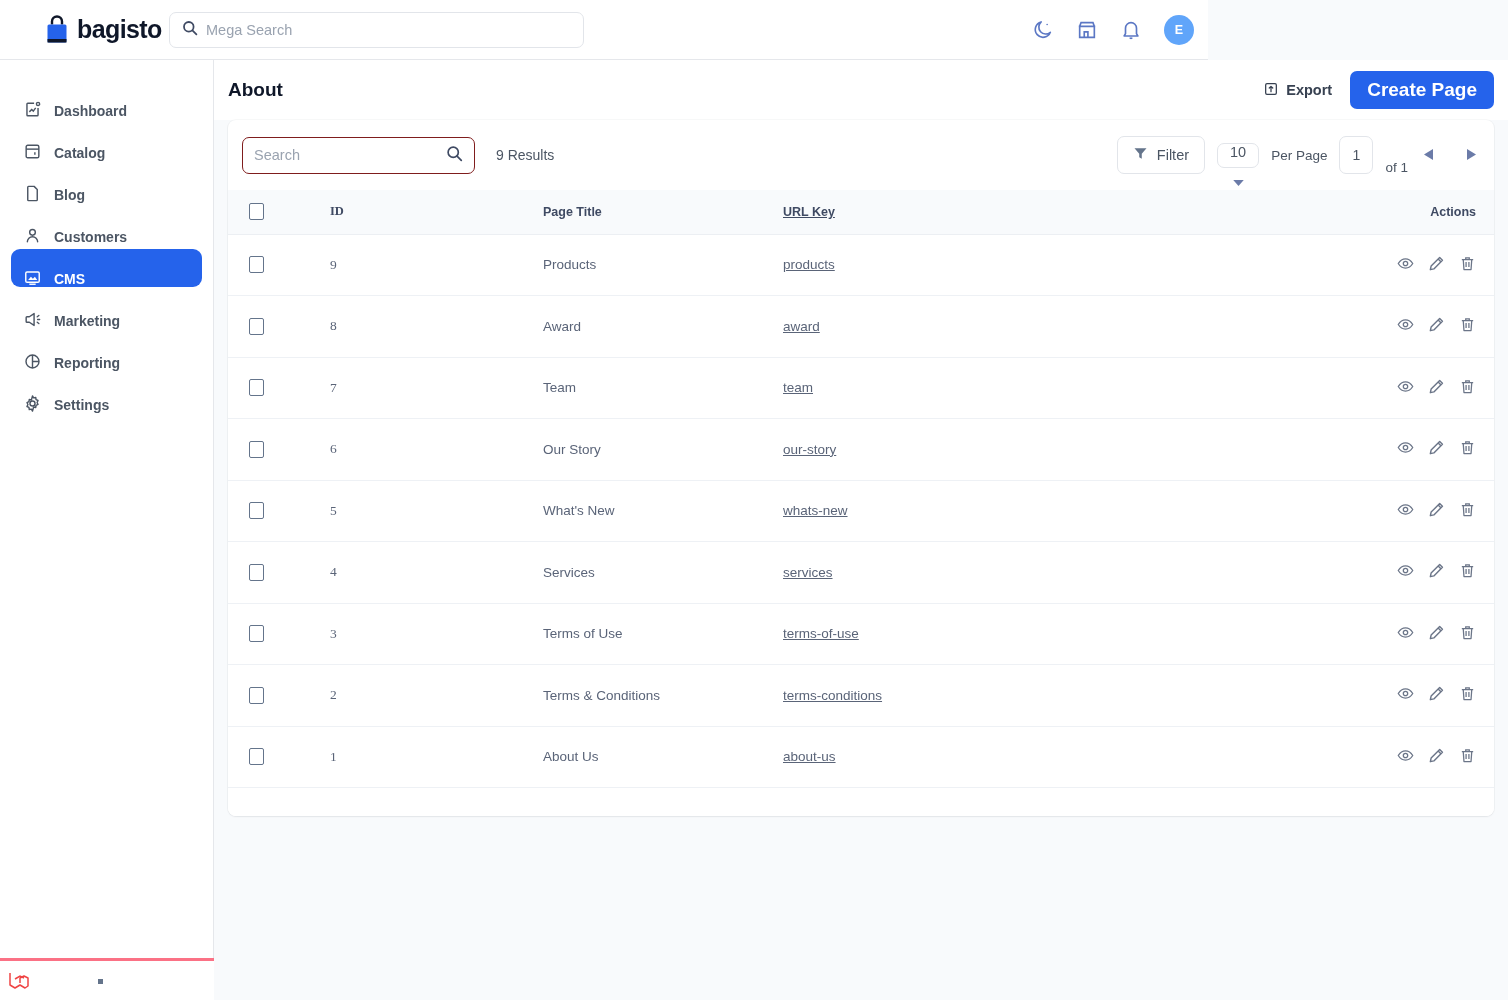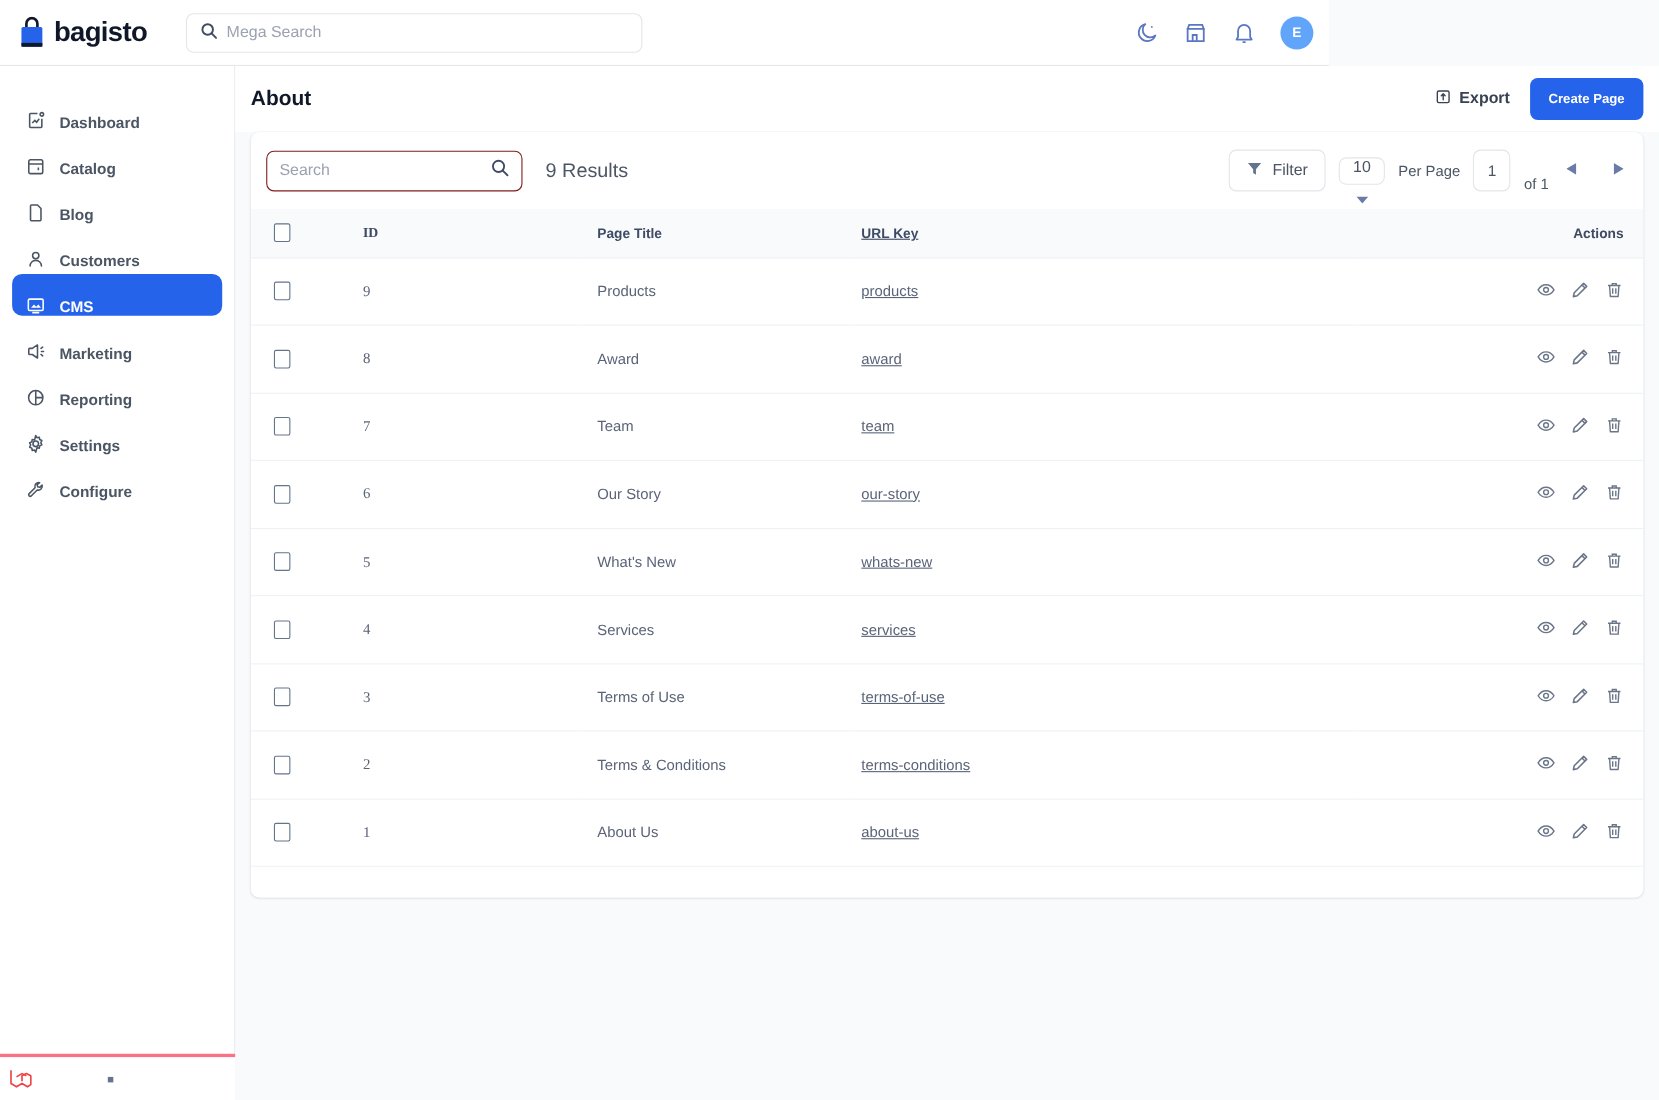--- a/index.html
+++ b/index.html
@@ -11,20 +11,21 @@
   }
 
   
   .topbar {
     position: absolute; top: 0; left: 0;
     width: 1208px; height: 60px;
     background: #ffffff;
     border-bottom: 1px solid #e5e7eb;
     display: flex; align-items: center;
     z-index: 5;
+    padding-left: 28px;
   }
   .brand {
     display: flex; align-items: center; gap: 7px;
     margin-left: 16px; width: 104px;
   }
   .brand-mark { width: 26px; height: 30px; position: relative; }
   .brand-text {
     font-size: 25px; font-weight: bold; color: #0f1729;
     letter-spacing: -0.6px;
   }
@@ -95,21 +96,21 @@
   .page-title { font-size: 19px; font-weight: bold; color: #0f1729; }
   .head-actions { margin-left: auto; display: flex; align-items: center; gap: 18px; }
   .export-btn {
     display: flex; align-items: center; gap: 7px;
     font-size: 14.5px; font-weight: bold; color: #374151;
     cursor: pointer; background: none; border: none;
     font-family: inherit;
   }
   .create-btn {
     background: #2563eb; color: #fff;
-    font-size: 12px; font-weight: bold;
+    font-size: 19px; font-weight: bold;
     border: none; border-radius: 7px;
     height: 38px; padding: 0 17px;
     cursor: pointer; font-family: inherit;
   }
 
   .card {
     background: #fff; margin: 0 14px;
     border-radius: 8px;
     box-shadow: 0 1px 2px rgba(15,23,42,.06), 0 0 0 1px rgba(15,23,42,.03);
     overflow: hidden;
@@ -117,21 +118,21 @@
   .toolbar {
     height: 70px; display: flex; align-items: center;
     padding: 0 14px;
   }
   .tsearch {
     width: 233px; height: 37px;
     border: 1px solid #7f1d1d; border-radius: 7px;
     display: flex; align-items: center; padding: 0 11px;
   }
   .tsearch .ph { font-size: 14.5px; color: #9aa3b0; flex: 1; }
-  .results { margin-left: 21px; font-size: 18px; color: #4b5563; }
+  .results { margin-left: 21px; font-size: 14px; color: #4b5563; }
   .toolbar-right { margin-left: auto; display: flex; align-items: center; gap: 12px; }
   .filter-btn {
     display: flex; align-items: center; gap: 9px;
     height: 38px; padding: 0 15px;
     border: 1px solid #e2e5ea; border-radius: 7px;
     font-size: 14.5px; color: #4b5563; cursor: pointer;
     background: #fff; font-family: inherit;
   }
   .perpage-sel {
     display: flex; align-items: center; gap: 13px;
@@ -306,28 +307,20 @@
   <div class="nav-item">
     <span>
       <svg class="nav-ico" viewBox="0 0 24 24" fill="none" stroke="currentColor" stroke-width="1.8">
         <circle cx="12" cy="12" r="3.2"></circle>
         <path d="M12 2.5l1.4 2.4 2.7-.5.4 2.7 2.5 1.1-1.2 2.5 1.2 2.5-2.5 1.1-.4 2.7-2.7-.5L12 21.5l-1.4-2.4-2.7.5-.4-2.7-2.5-1.1L6.2 13.3 5 10.8l2.5-1.1.4-2.7 2.7.5z" stroke-linejoin="round"></path>
       </svg>
     </span>
     <span>Settings</span>
   </div>
 
-  <div class="nav-item">
-    <span>
-      <svg class="nav-ico" viewBox="0 0 24 24" fill="none" stroke="currentColor" stroke-width="1.8">
-        <path d="M16.5 3.5a4.5 4.5 0 0 0-5.3 5.9l-7 7a1.8 1.8 0 0 0 2.5 2.5l7-7a4.5 4.5 0 0 0 5.6-5.6l-2.6 2.6-2.5-.6-.6-2.5z" stroke-linejoin="round"></path>
-      </svg>
-    </span>
-    <span>Configure</span>
-  </div>
 
   <div class="debugbar">
     <span class="debug-logo">
       <svg width="22" height="24" viewBox="0 0 22 24" fill="none" stroke="#ef4444" stroke-width="1.5">
         <path d="M2 4v12l5 3 5-3 5 3 3-2V9l-4-2-4 2v5" stroke-linejoin="round"></path>
         <path d="M7 10l5-3 4 2"></path>
       </svg>
     </span>
     <span class="debug-dot"></span>
   </div>

